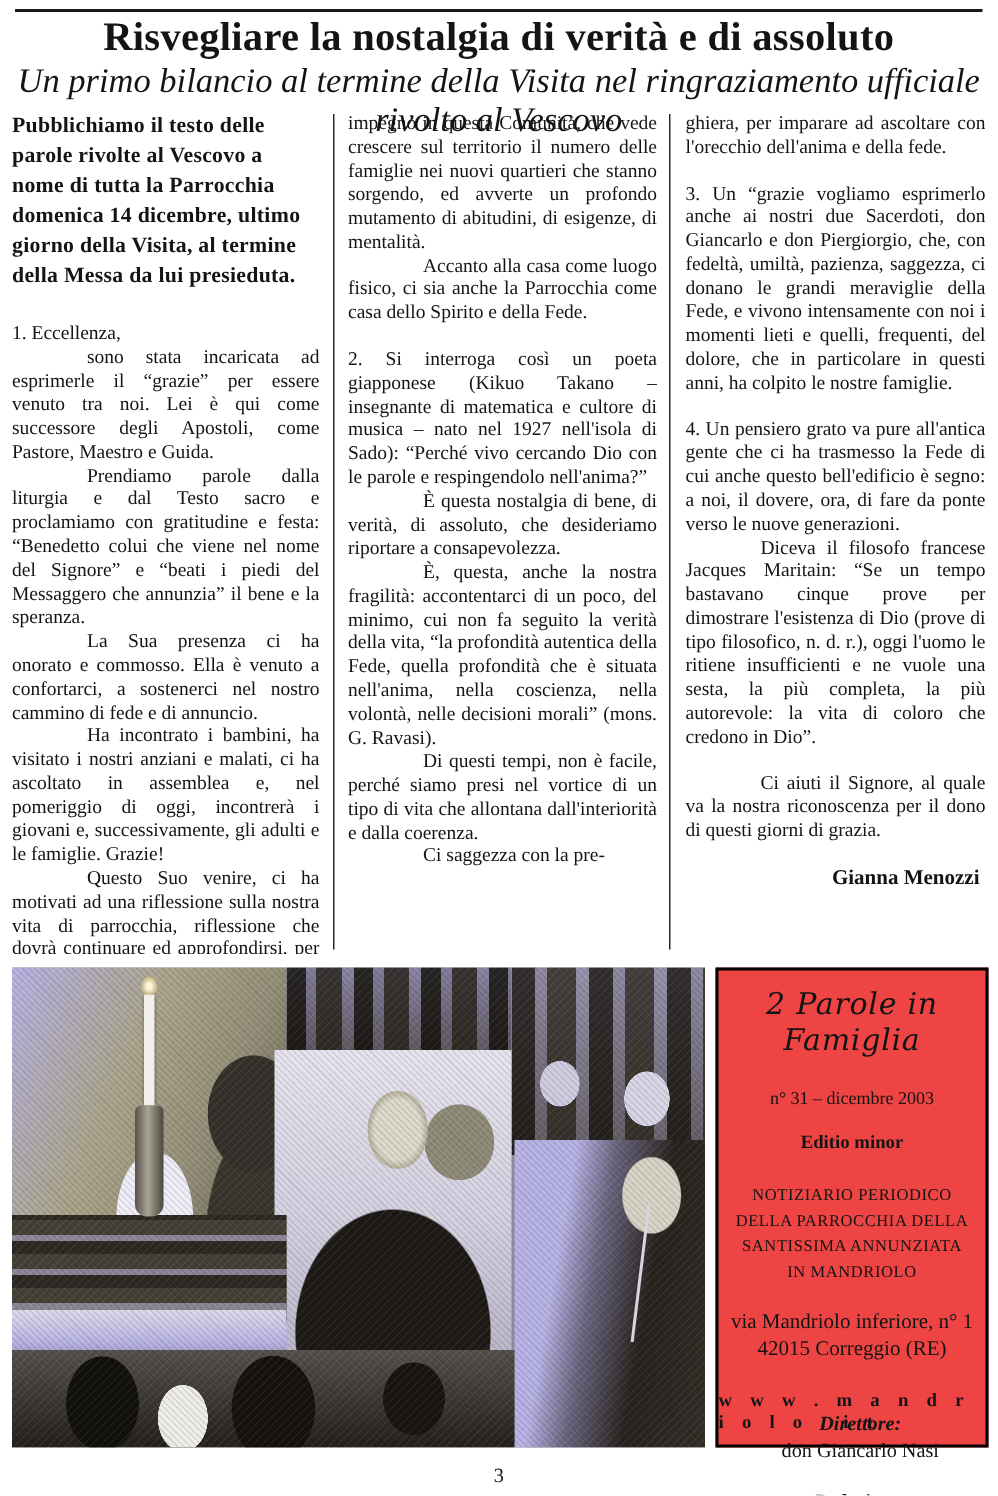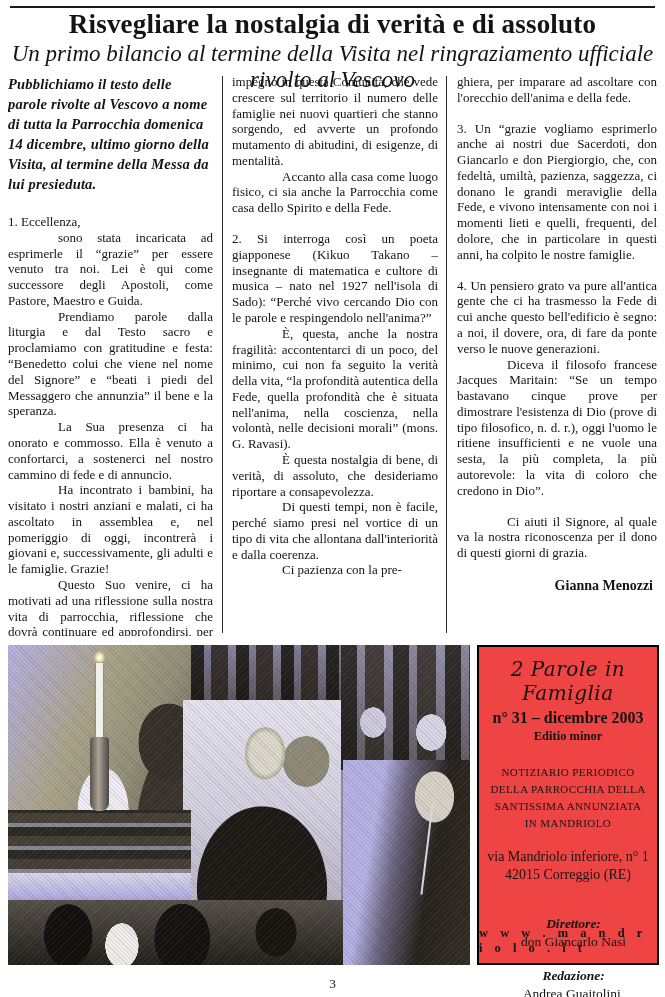--- a/index.html
+++ b/index.html
@@ -22,21 +22,21 @@
   #col1{left:8px;width:205px;}
   #col2{left:232px;width:206px;}
   #col3{left:457px;width:200px;}
   .col-divider{position:absolute;top:76px;height:557px;width:0;border-left:1px solid #2a2a2a;}
   #divider1{left:222px;}
   #divider2{left:446px;}
   .p{margin:0;}
   .ind{text-indent:50px;}
   .gap{margin-top:15px;}
   .lede{
-    font-weight:bold;font-style:italic;font-size:14.5px;line-height:1.38;
+    font-weight:bold;font-size:14.5px;line-height:1.38;
     text-align:left;margin:0 0 20px 0;letter-spacing:.2px;
   }
   .signature{margin-top:16px;text-align:right;font-weight:bold;font-size:14px;padding-right:4px;}
   
   #collage{position:absolute;left:8px;top:645px;width:462px;height:320px;background:#8d889b;overflow:hidden;}
   .ph{position:absolute;}
   .ph::after{ 
     content:"";position:absolute;inset:0;
     background:
       repeating-linear-gradient(45deg, rgba(0,0,0,.10) 0 1px, rgba(255,255,255,0) 1px 3px),
@@ -95,22 +95,22 @@
       radial-gradient(30px 40px at 34% 70%, #efede9 0 55%, rgba(0,0,0,0) 56%),
       linear-gradient(#55504a,#23201b);
   }
   
   #masthead{
     position:absolute;left:477px;top:645px;width:182px;height:320px;
     border:2px solid #000;box-sizing:border-box;background:#ef4444;
     text-align:center;
   }
   .mh-title{margin-top:10px;font-family:"DejaVu Serif",serif;font-style:italic;font-size:20px;letter-spacing:.5px;}
-  .mh-issue{margin-top:4px;font-size:16px;font-weight:bold;}
-  .mh-edition{margin-top:2px;font-size:12.5px;font-weight:bold;}
+  .mh-issue{margin-top:20px;font-size:12px;font-weight:normal;}
+  .mh-edition{margin-top:14px;font-size:12.5px;font-weight:bold;}
   .mh-notiziario{margin-top:20px;font-size:11px;letter-spacing:.4px;line-height:1.55;}
   .mh-address{margin-top:16px;font-size:14px;line-height:1.3;}
   .mh-block{margin-top:0;text-align:center;padding-left:11px;font-size:13.5px;line-height:1.35;}
   .mh-label{font-style:italic;font-weight:bold;}
   #mh-director{margin-top:30px;}
   #mh-editorial{margin-top:16px;}
   .mh-website{
     position:absolute;left:0;right:0;bottom:7px;
     font-size:12.5px;font-weight:bold;letter-spacing:4.5px;text-align:left;
   }
@@ -136,24 +136,24 @@
     <p class="p ind">Prendiamo parole dalla liturgia e dal Testo sacro e proclamiamo con gratitudine e festa: “Benedetto colui che viene nel nome del Signore” e “beati i piedi del Messaggero che annunzia” il bene e la speranza.</p>
     <p class="p ind">La Sua presenza ci ha onorato e commosso. Ella è venuto a confortarci, a sostenerci nel nostro cammino di fede e di annuncio.</p>
     <p class="p ind">Ha incontrato i bambini, ha visitato i nostri anziani e malati, ci ha ascoltato in assemblea e, nel pomeriggio di oggi, incontrerà i giovani e, successivamente, gli adulti e le famiglie. Grazie!</p>
     <p class="p ind">Questo Suo venire, ci ha motivati ad una riflessione sulla nostra vita di parrocchia, riflessione che dovrà continuare ed approfondirsi, per farsi rinnovato</p>
   </div>
 
   <div class="col" id="col2">
     <p class="p">impegno in questa Comunità, che vede crescere sul territorio il numero delle famiglie nei nuovi quartieri che stanno sorgendo, ed avverte un profondo mutamento di abitudini, di esigenze, di mentalità.</p>
     <p class="p ind">Accanto alla casa come luogo fisico, ci sia anche la Parrocchia come casa dello Spirito e della Fede.</p>
     <p class="p gap">2. Si interroga così un poeta giapponese (Kikuo Takano – insegnante di matematica e cultore di musica – nato nel 1927 nell'isola di Sado): “Perché vivo cercando Dio con le parole e respingendolo nell'anima?”</p>
+    <p class="p ind">È questa nostalgia di bene, di verità, di assoluto, che desideriamo riportare a consapevolezza.</p>
     <p class="p ind">È, questa, anche la nostra fragilità: accontentarci di un poco, del minimo, cui non fa seguito la verità della vita, “la profondità autentica della Fede, quella profondità che è situata nell'anima, nella coscienza, nella volontà, nelle decisioni morali” (mons. G. Ravasi).</p>
-    <p class="p ind">È questa nostalgia di bene, di verità, di assoluto, che desideriamo riportare a consapevolezza.</p>
     <p class="p ind">Di questi tempi, non è facile, perché siamo presi nel vortice di un tipo di vita che allontana dall'interiorità e dalla coerenza.</p>
-    <p class="p ind">Ci pazienza con la pre-</p>
+    <p class="p ind">Ci saggezza con la pre-</p>
   </div>
 
   <div class="col" id="col3">
     <p class="p">ghiera, per imparare ad ascoltare con l'orecchio dell'anima e della fede.</p>
     <p class="p gap">3. Un “grazie vogliamo esprimerlo anche ai nostri due Sacerdoti, don Giancarlo e don Piergiorgio, che, con fedeltà, umiltà, pazienza, saggezza, ci donano le grandi meraviglie della Fede, e vivono intensamente con noi i momenti lieti e quelli, frequenti, del dolore, che in particolare in questi anni, ha colpito le nostre famiglie.</p>
     <p class="p gap">4. Un pensiero grato va pure all'antica gente che ci ha trasmesso la Fede di cui anche questo bell'edificio è segno: a noi, il dovere, ora, di fare da ponte verso le nuove generazioni.</p>
     <p class="p ind">Diceva il filosofo francese Jacques Maritain: “Se un tempo bastavano cinque prove per dimostrare l'esistenza di Dio (prove di tipo filosofico, n. d. r.), oggi l'uomo le ritiene insufficienti e ne vuole una sesta, la più completa, la più autorevole: la vita di coloro che credono in Dio”.</p>
     <p class="p ind gap">Ci aiuti il Signore, al quale va la nostra riconoscenza per il dono di questi giorni di grazia.</p>
     <p class="signature">Gianna Menozzi</p>
   </div>

